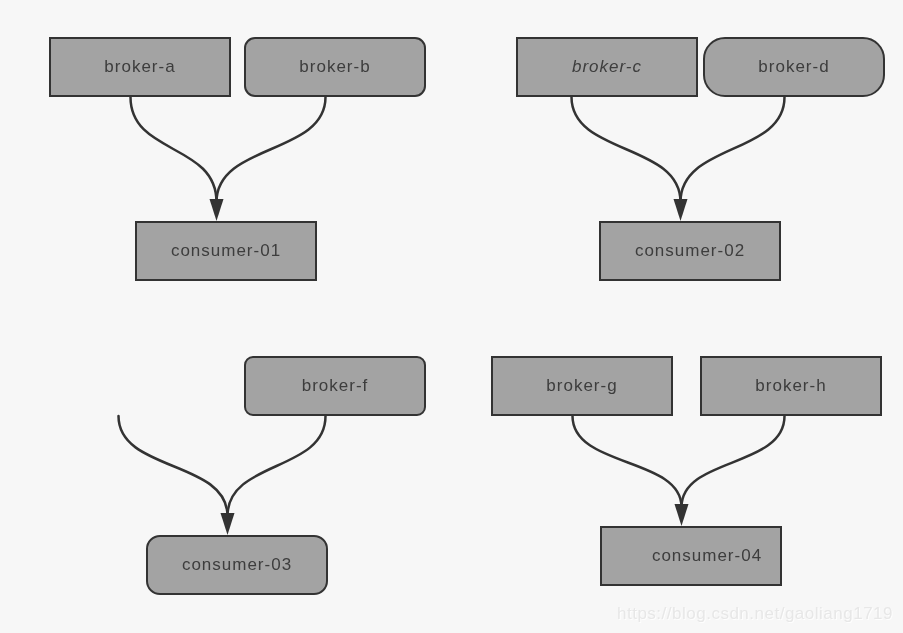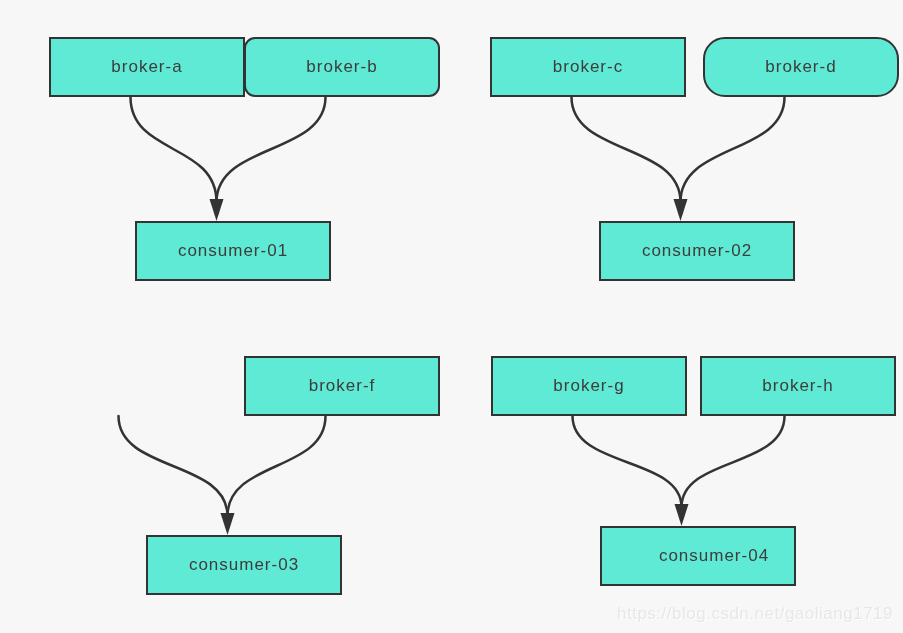--- a/index.html
+++ b/index.html
@@ -20,43 +20,43 @@
   }
   .edges {
     position: absolute;
     left: 0;
     top: 0;
     width: 903px;
     height: 633px;
   }
   .node {
     position: absolute;
-    width: 196px;
+    width: 182px;
     height: 60px;
     box-sizing: border-box;
-    background: #5eead4;
+    background: #a3a3a3;
     border: 2px solid #333333;
     display: flex;
     align-items: center;
     justify-content: center;
     font-size: 17px;
     letter-spacing: 1px;
     color: #3d3d3d;
     white-space: nowrap;
   }
   
   .n-broker-a   { left: 49px;  top: 37px;  }
   .n-broker-b   { left: 244px; top: 37px; border-radius: 11px;  }
   .n-consumer-01{ left: 135px; top: 221px; }
-  .n-broker-c   { left: 490px; top: 37px;  }
+  .n-broker-c   { left: 516px; top: 37px; font-style: italic;  }
   .n-broker-d   { left: 703px; top: 37px; border-radius: 22px;  }
   .n-consumer-02{ left: 599px; top: 221px; }
   .n-broker-e   { left: 37px;  top: 356px; }
-  .n-broker-f   { left: 244px; top: 356px; }
-  .n-consumer-03{ left: 146px; top: 535px; }
+  .n-broker-f   { left: 244px; top: 356px; border-radius: 9px; }
+  .n-consumer-03{ left: 146px; top: 535px; border-radius: 14px; }
   .n-broker-g   { left: 491px; top: 356px; }
   .n-broker-h   { left: 672px; top: 356px; margin-left: 28px; }
   .n-consumer-04{ left: 600px; top: 526px; padding-left: 32px; }
 
   .watermark {
     position: absolute;
     right: 10px;
     bottom: 9px;
     font-size: 17px;
     letter-spacing: 0.5px;

